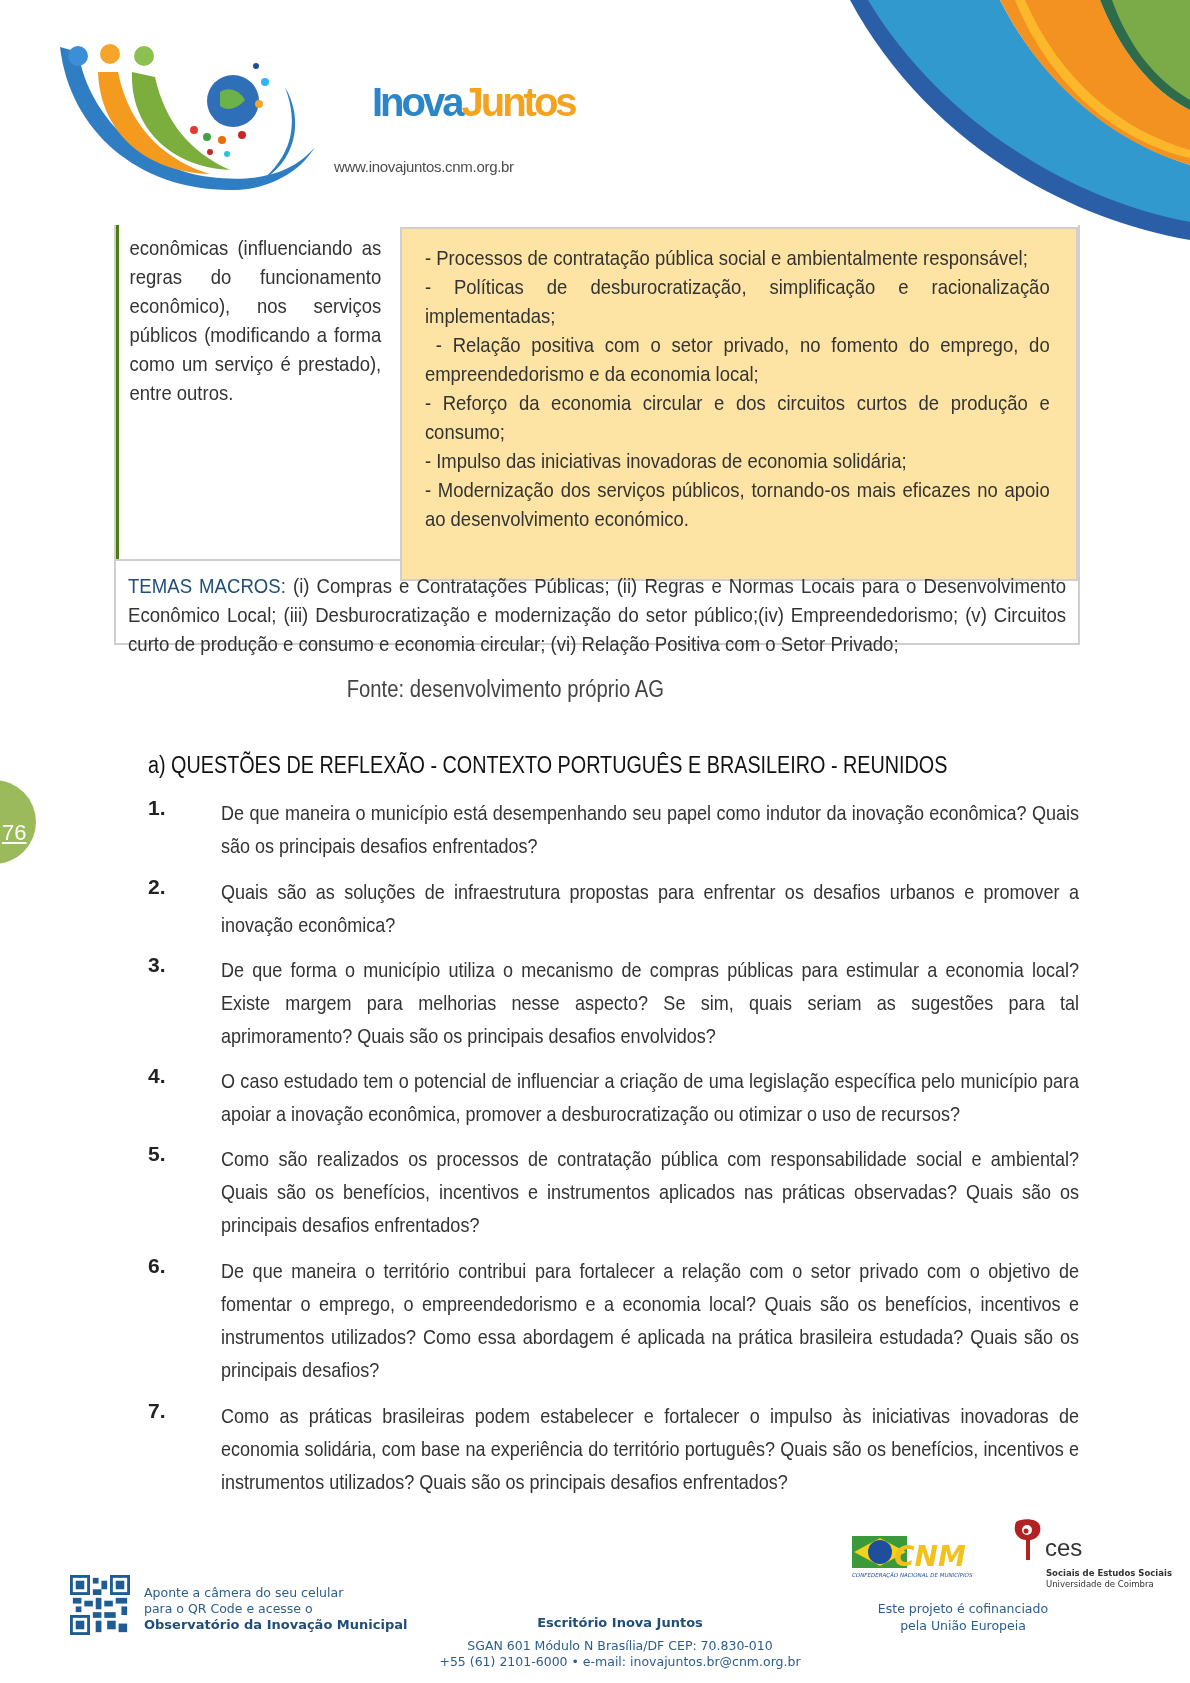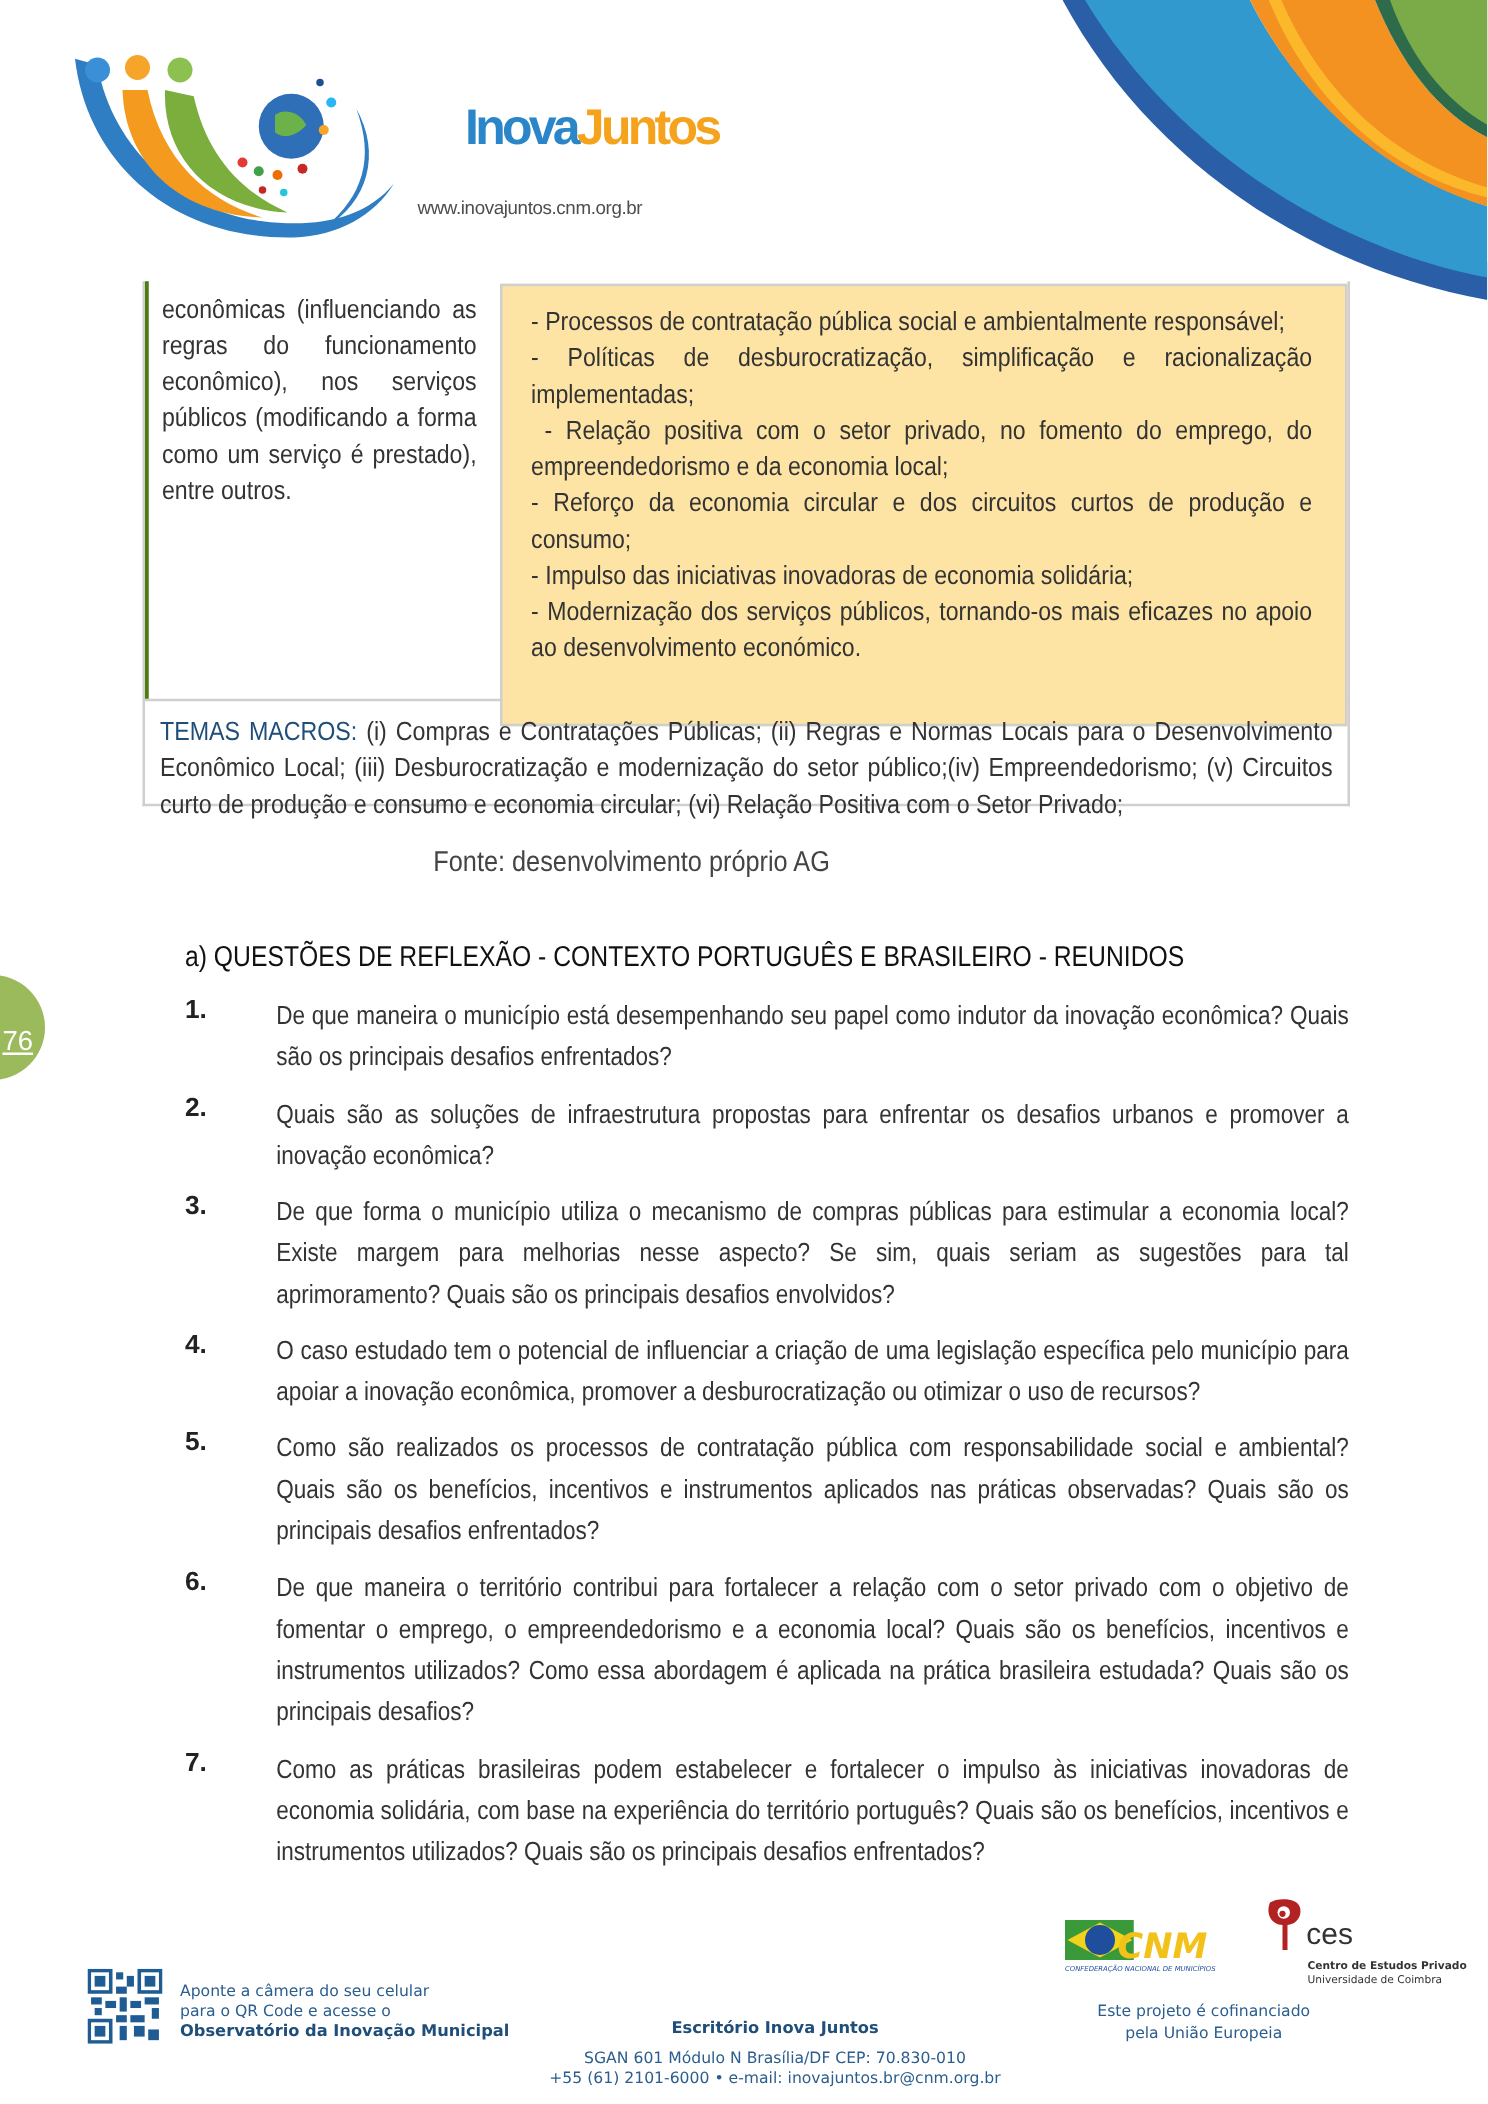--- a/index.html
+++ b/index.html
@@ -204,19 +204,19 @@
   <text x="42" y="36" font-family="DejaVu Sans, sans-serif" font-weight="bold" font-style="italic" font-size="28" fill="#f2c21b">CNM</text>
   <text x="0" y="47" font-family="DejaVu Sans, sans-serif" font-size="5.5" font-style="italic" fill="#1f4e9c">CONFEDERAÇÃO NACIONAL DE MUNICÍPIOS</text>
 </svg>
 <svg class="ces-logo" width="32" height="44" viewBox="0 0 32 44">
   <path d="M4 4 C10 0 26 0 28 8 C30 16 24 22 18 22 L18 42 L14 42 L14 22 C6 22 0 14 4 4 Z" fill="#b22222"></path>
   <circle cx="15" cy="12" r="5" fill="#fff"></circle>
   <circle cx="14" cy="13" r="2.5" fill="#b22222"></circle>
 </svg>
 <div class="ces-text">ces</div>
 <div class="ces-sub">
-  <b>Centro de Estudos Privado</b><br>
+  <b>Sociais de Estudos Sociais</b><br>
   <span>Universidade de Coimbra</span>
 </div>
 <div class="eu">
   <div>Este projeto é cofinanciado</div>
   <div>pela União Europeia</div>
 </div>
 
 </body></html>

